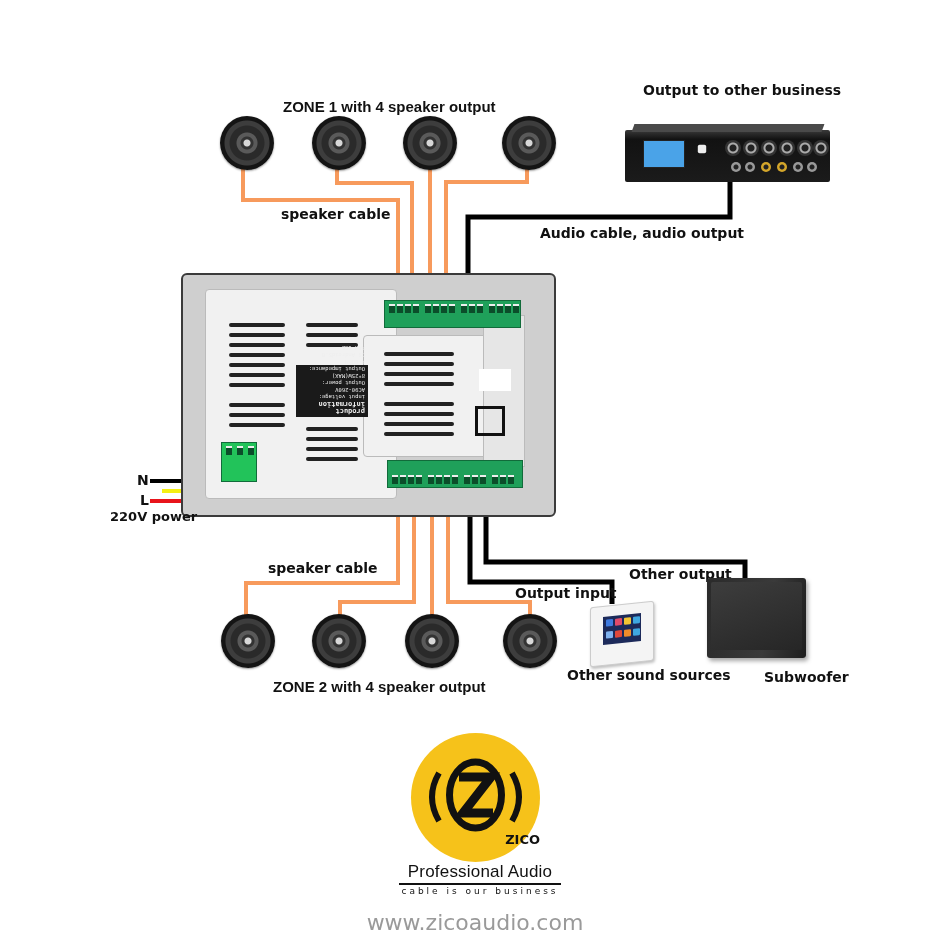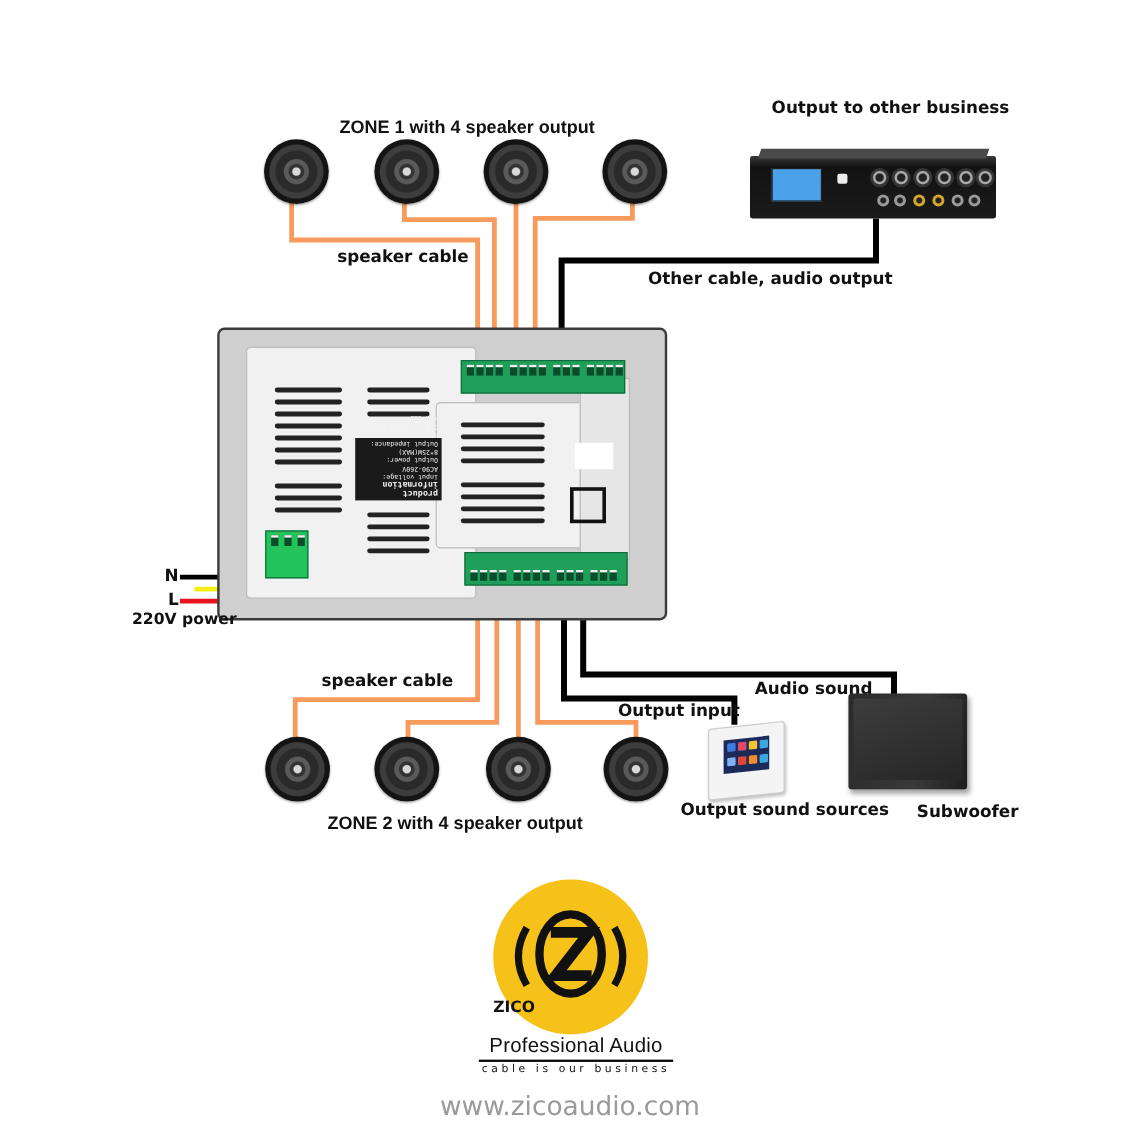--- a/index.html
+++ b/index.html
@@ -87,21 +87,21 @@
   <div class="knob" style="left:154px;"></div>
   <div class="knob" style="left:172px;"></div>
   <div class="knob" style="left:188px;"></div>
   <div class="jack" style="left:106px;"></div>
   <div class="jack" style="left:120px;"></div>
   <div class="rca" style="left:136px;"></div>
   <div class="rca" style="left:152px;"></div>
   <div class="jack" style="left:168px;"></div>
   <div class="jack" style="left:182px;"></div>
 </div>
-<div class="lbl lbl-sm" style="left:540px;top:225px;">Other cable, audio output</div>
+<div class="lbl lbl-sm" style="left:540px;top:225px;">Audio cable, audio output</div>
 
 <div class="panel">
   <div class="board" style="left:22px;top:14px;width:190px;height:208px;border-radius:4px;"></div>
   <div class="board" style="left:180px;top:60px;width:150px;height:120px;border-radius:4px;"></div>
   <div class="board" style="left:300px;top:40px;width:40px;height:150px;background:#e6e6e6;"></div>
   <div style="position:absolute;left:296px;top:94px;width:32px;height:22px;background:#fff;"></div>
   <div style="position:absolute;left:292px;top:131px;width:30px;height:30px;border:3px solid #111;box-sizing:border-box;"></div>
 </div>
 
 <div class="vent" style="left:229px;top:323px;width:56px;"></div>
@@ -183,44 +183,44 @@
 <div class="lbl" style="left:110px;top:509px;font-size:13px;text-align:center;">220V power</div>
 
 <div class="lbl lbl-sm" style="left:268px;top:560px;">speaker cable</div>
 <div class="speaker" style="left:221px;top:614px;"></div>
 <div class="speaker" style="left:312px;top:614px;"></div>
 <div class="speaker" style="left:405px;top:614px;"></div>
 <div class="speaker" style="left:503px;top:614px;"></div>
 <div class="lbl lbl-zone" style="left:273px;top:678px;">ZONE 2 with 4 speaker output</div>
 
 <div class="lbl lbl-sm" style="left:515px;top:585px;">Output input</div>
-<div class="lbl lbl-sm" style="left:629px;top:566px;">Audio sound</div>
+<div class="lbl lbl-sm" style="left:629px;top:566px;">Other output</div>
 <div class="module">
   <div class="scr">
     <span class="ic" style="left:3px;top:3px;background:#3f7be0"></span>
     <span class="ic" style="left:12px;top:3px;background:#e24a6a"></span>
     <span class="ic" style="left:21px;top:3px;background:#f3c533"></span>
     <span class="ic" style="left:30px;top:3px;background:#3fa7e0"></span>
     <span class="ic" style="left:3px;top:15px;background:#7fb2f0"></span>
     <span class="ic" style="left:12px;top:15px;background:#e0473a"></span>
     <span class="ic" style="left:21px;top:15px;background:#f08c2a"></span>
     <span class="ic" style="left:30px;top:15px;background:#3fa7e0"></span>
   </div>
 </div>
-<div class="lbl lbl-sm" style="left:567px;top:667px;">Output sound sources</div>
+<div class="lbl lbl-sm" style="left:567px;top:667px;">Other sound sources</div>
 <div class="sub"></div>
 <div class="lbl lbl-sm" style="left:741px;top:669px;margin-left:23px;">Subwoofer</div>
 
 <div class="logo">
   <svg width="129" height="129" viewBox="0 0 129 129">
     <path d="M28 40 Q14 64 28 88" stroke="#111" stroke-width="6" fill="none"></path>
     <path d="M101 40 Q115 64 101 88" stroke="#111" stroke-width="6" fill="none"></path>
     <ellipse cx="64.5" cy="62" rx="26" ry="33" fill="none" stroke="#111" stroke-width="7"></ellipse>
     <path d="M48 44 H80 L52 80 H82" stroke="#111" stroke-width="9" fill="none" stroke-linejoin="miter"></path>
   </svg>
-  <div style="position:absolute;left:0;right:0;top:99px;text-align:left;font-weight:bold;font-size:13px;color:#111;font-family:'DejaVu Sans',sans-serif;">ZICO</div>
+  <div style="position:absolute;left:0;right:0;top:99px;text-align:right;font-weight:bold;font-size:13px;color:#111;font-family:'DejaVu Sans',sans-serif;">ZICO</div>
 </div>
 <div class="brand">
   <div class="pa">Professional Audio</div>
   <div class="rule"></div>
   <div class="tag">cable is our business</div>
 </div>
 <div class="url">www.zicoaudio.com</div>
 
 </body></html>

